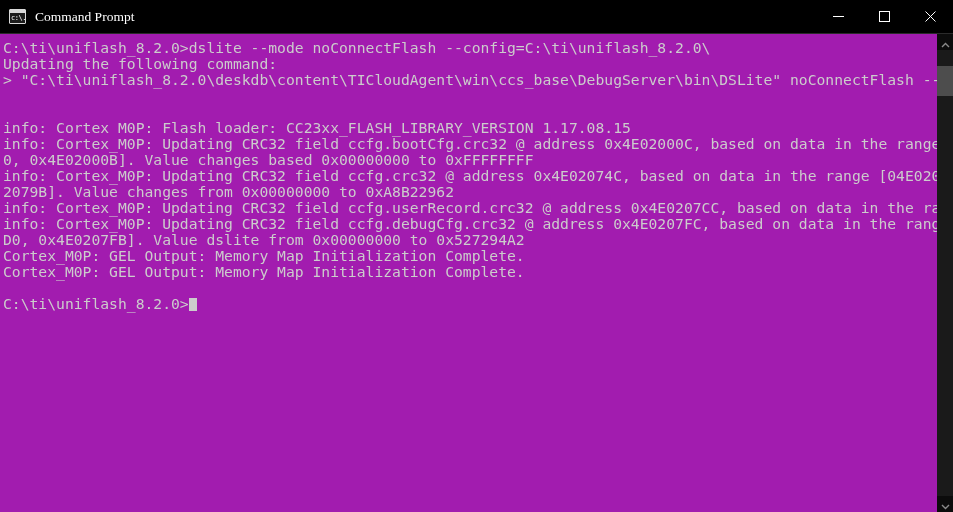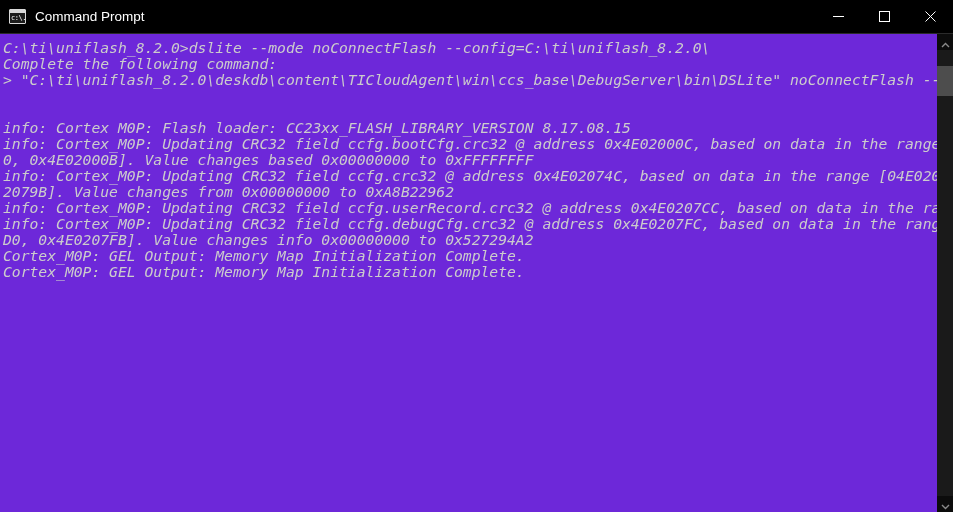--- a/index.html
+++ b/index.html
@@ -59,21 +59,21 @@
     left: 1px;
     top: 4px;
     font-family: "DejaVu Sans Mono", monospace;
     font-size: 7px;
     line-height: 8px;
     color: #ffffff;
     letter-spacing: -0.5px;
   }
   .title-text {
     color: #ffffff;
-    font-family: Liberation Sans, sans-serif;
+    font-family: Liberation Serif, serif;
     font-size: 13.5px;
     line-height: 33px;
     white-space: nowrap;
   }
   .win-controls {
     position: absolute;
     right: 0;
     top: 0;
     height: 33px;
     display: flex;
@@ -85,23 +85,22 @@
     align-items: center;
     justify-content: center;
     color: #ffffff;
   }
   .win-btn svg { display: block; }
 
   
   .body-area {
     position: relative;
     flex: 1;
-    background: #6d28d9;
+    background: #a21caf;
     overflow: hidden;
-    font-style: italic;
   }
   .terminal {
     position: absolute;
     left: 0;
     top: 0;
     right: 16px;
     bottom: 0;
     padding: 6px 0 0 3px;
     box-sizing: border-box;
     overflow: hidden;
@@ -193,35 +192,36 @@
             </svg>
         </span>
       </div>
     </div>
   </div>
 
   <div class="body-area">
 
     <div class="terminal" id="terminal-output">
         <div class="term-line">C:\ti\uniflash_8.2.0&gt;dslite --mode noConnectFlash --config=C:\ti\uniflash_8.2.0\</div>
-        <div class="term-line">Complete the following command:</div>
+        <div class="term-line">Updating the following command:</div>
         <div class="term-line">&gt; "C:\ti\uniflash_8.2.0\deskdb\content\TICloudAgent\win\ccs_base\DebugServer\bin\DSLite" noConnectFlash --config=C:\</div>
         <div class="term-line">&nbsp;</div>
         <div class="term-line">&nbsp;</div>
-        <div class="term-line">info: Cortex M0P: Flash loader: CC23xx_FLASH_LIBRARY_VERSION 8.17.08.15</div>
+        <div class="term-line">info: Cortex M0P: Flash loader: CC23xx_FLASH_LIBRARY_VERSION 1.17.08.15</div>
         <div class="term-line">info: Cortex_M0P: Updating CRC32 field ccfg.bootCfg.crc32 @ address 0x4E02000C, based on data in the range [04E02000</div>
         <div class="term-line">0, 0x4E02000B]. Value changes based 0x00000000 to 0xFFFFFFFF</div>
         <div class="term-line">info: Cortex_M0P: Updating CRC32 field ccfg.crc32 @ address 0x4E02074C, based on data in the range [04E020010, 0x4E0</div>
         <div class="term-line">2079B]. Value changes from 0x00000000 to 0xA8B22962</div>
         <div class="term-line">info: Cortex_M0P: Updating CRC32 field ccfg.userRecord.crc32 @ address 0x4E0207CC, based on data in the range [04E02</div>
         <div class="term-line">info: Cortex_M0P: Updating CRC32 field ccfg.debugCfg.crc32 @ address 0x4E0207FC, based on data in the range [04E0207</div>
-        <div class="term-line">D0, 0x4E0207FB]. Value changes info 0x00000000 to 0x527294A2</div>
+        <div class="term-line">D0, 0x4E0207FB]. Value dslite from 0x00000000 to 0x527294A2</div>
         <div class="term-line">Cortex_M0P: GEL Output: Memory Map Initialization Complete.</div>
         <div class="term-line">Cortex_M0P: GEL Output: Memory Map Initialization Complete.</div>
         <div class="term-line">&nbsp;</div>
+        <div class="term-line">C:\ti\uniflash_8.2.0&gt;<span class="cursor"></span></div>
       </div>
 
     <div class="scrollbar">
       <div class="sb-arrow">
         <span>
           <svg width="9" height="6" viewBox="0 0 9 6">
               <path d="M1 5 L4.5 1.5 L8 5" fill="none" stroke="#8a8a8a" stroke-width="1.4"></path>
             </svg>
         </span>
       </div>

